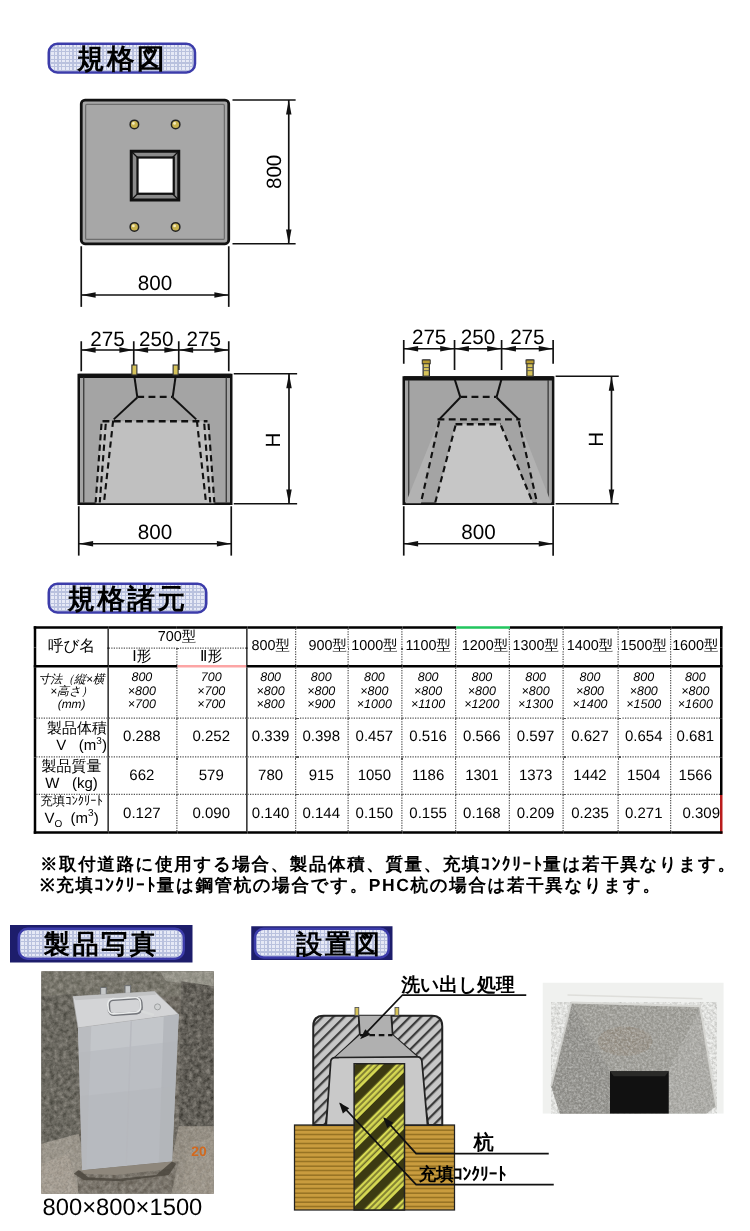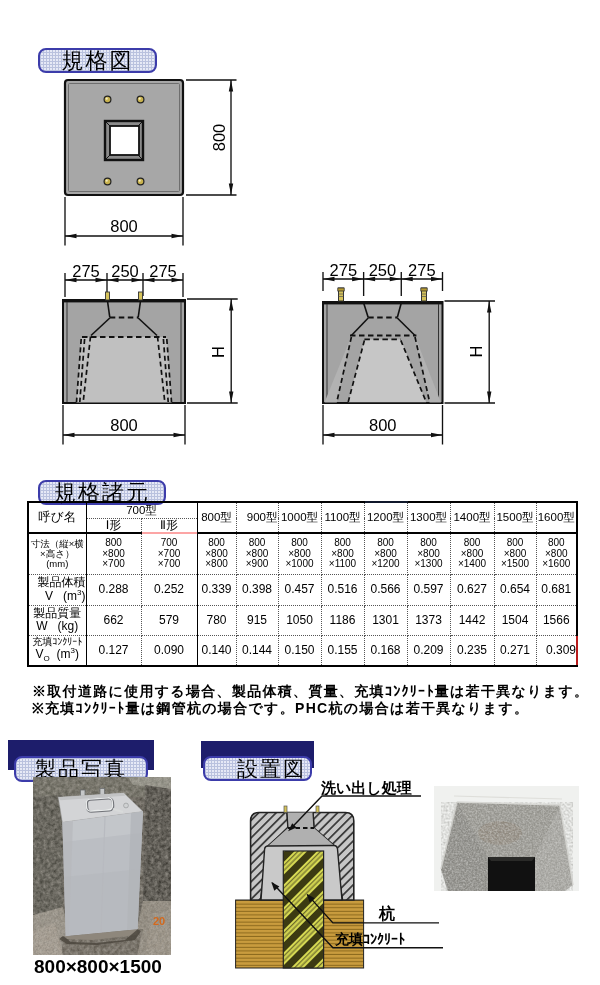--- a/index.html
+++ b/index.html
@@ -1,28 +1,28 @@
 <!DOCTYPE html>
 <html><head>
 <meta charset="utf-8">
 <style>
 html,body{margin:0;padding:0;background:#ffffff;}
 body{width:600px;height:985px;position:relative;font-family:"Liberation Sans",sans-serif;overflow:hidden;}
 .hdr{position:absolute;box-sizing:border-box;border:2px solid #3c3caa;border-radius:8px;
   background-color:#e6e9f6;
   background-image:repeating-linear-gradient(0deg,#b9c1de 0 1px,transparent 1px 3px),
                    repeating-linear-gradient(90deg,#b9c1de 0 1px,transparent 1px 3px);
-  color:#000;font-weight:normal;font-size:22px;letter-spacing:2px;
-  display:flex;align-items:center;justify-content:center;margin-top:14px;}
+  color:#000;font-weight:bold;font-size:22px;letter-spacing:2px;
+  display:flex;align-items:center;justify-content:center;}
 .navybg{position:absolute;background:#1d1d6b;}
 table.spec{position:absolute;left:27px;top:501px;border-collapse:collapse;table-layout:fixed;
   font-family:"Liberation Sans",sans-serif;color:#000;}
 table.spec td{border:1px dotted #555;text-align:center;vertical-align:middle;padding:0;line-height:1.05;}
 .note{position:absolute;left:32px;top:683px;letter-spacing:1.3px;font-size:14px;font-weight:bold;color:#000;line-height:17px;white-space:nowrap;}
-.cap{position:absolute;left:34px;top:956px;font-size:19px;font-weight:bold;color:#000;letter-spacing:0px;}
+.cap{position:absolute;left:34px;top:956px;font-size:19px;font-weight:normal;color:#000;letter-spacing:0px;}
 svg text{font-family:"Liberation Sans",sans-serif;}
 </style>
 </head>
 <body>
 
 <div class="hdr" style="left:38px;top:34px;width:119px;height:25px;">規格図</div>
 
 <svg style="position:absolute;left:0;top:60px;" width="600" height="400" viewBox="0 0 600 400">
 
 <g>
@@ -233,33 +233,33 @@
 </colgroup>
 
 <tbody>
       <tr style="height:16px;font-size:11.5px;">
   <td rowspan="2" style="border-left:2px solid #000;border-top:2px solid #000;border-right:1px solid #000;border-bottom:2px solid #000;font-size:12.5px;">呼び名</td>
   <td colspan="2" style="border-top:2px solid #000;">700型</td>
   <td rowspan="2" style="border-top:2px solid #000;border-left:1px solid #000;border-bottom:2px solid #000;margin-left:39px;">800型</td>
   <td rowspan="2" style="border-top:2px solid #000;border-bottom:2px solid #000;text-align:right;">900型</td>
   <td rowspan="2" style="border-top:2px solid #000;border-bottom:2px solid #000;">1000型</td>
   <td rowspan="2" style="border-top:2px solid #000;border-bottom:2px solid #000;">1100型</td>
-  <td rowspan="2" style="border-top:2px solid #0f172a;border-bottom:2px solid #000;">1200型</td>
+  <td rowspan="2" style="border-top:2px solid #22c55e;border-bottom:2px solid #000;text-align:right;">1200型</td>
   <td rowspan="2" style="border-top:2px solid #000;border-bottom:2px solid #000;margin-top:39px;">1300型</td>
   <td rowspan="2" style="border-top:2px solid #000;border-bottom:2px solid #000;">1400型</td>
   <td rowspan="2" style="border-top:2px solid #000;border-bottom:2px solid #000;">1500型</td>
   <td rowspan="2" style="border-top:2px solid #000;border-right:2px solid #000;border-bottom:2px solid #000;">1600型</td>
 </tr>
 
 <tr style="height:15px;font-size:12px;">
   <td style="border-bottom:2px solid #000;">Ⅰ形</td>
   <td style="border-bottom:2px solid #fca5a5;margin-top:25px;">Ⅱ形</td>
 </tr>
 
-<tr style="height:41px;font-size:10px;">
+<tr style="height:41px;font-size:10px;font-style:italic;">
   <td style="border-left:2px solid #000;border-right:1px solid #000;font-size:9.5px;">寸法（縦×横<br>×高さ）<br>(mm)</td>
   <td>800<br>×800<br>×700</td>
   <td>700<br>×700<br>×700</td>
   <td style="border-left:1px solid #000;">800<br>×800<br>×800</td>
   <td>800<br>×800<br>×900</td>
   <td>800<br>×800<br>×1000</td>
   <td>800<br>×800<br>×1100</td>
   <td>800<br>×800<br>×1200</td>
   <td>800<br>×800<br>×1300</td>
   <td>800<br>×800<br>×1400</td>

